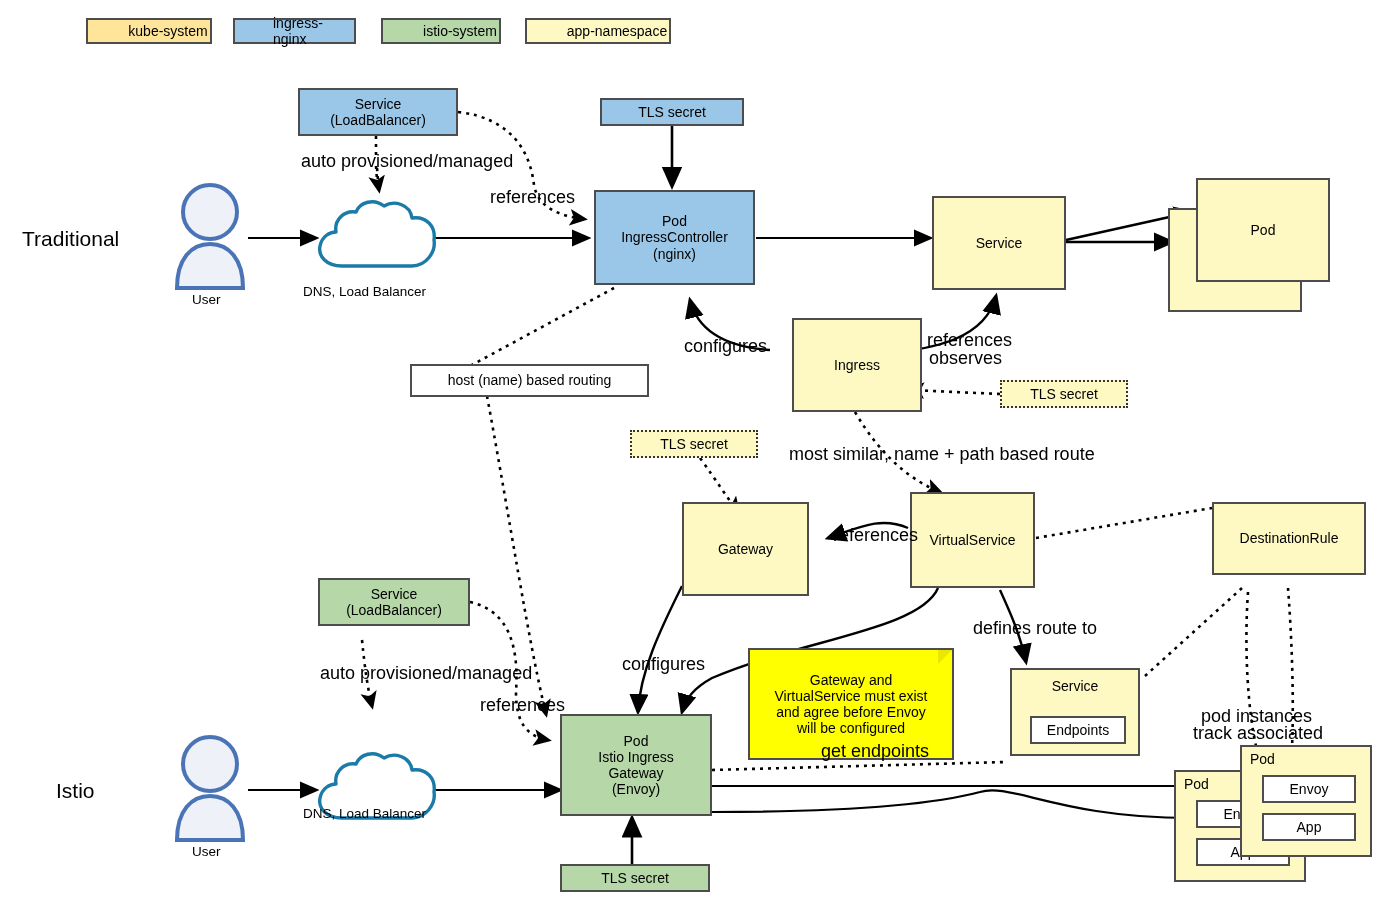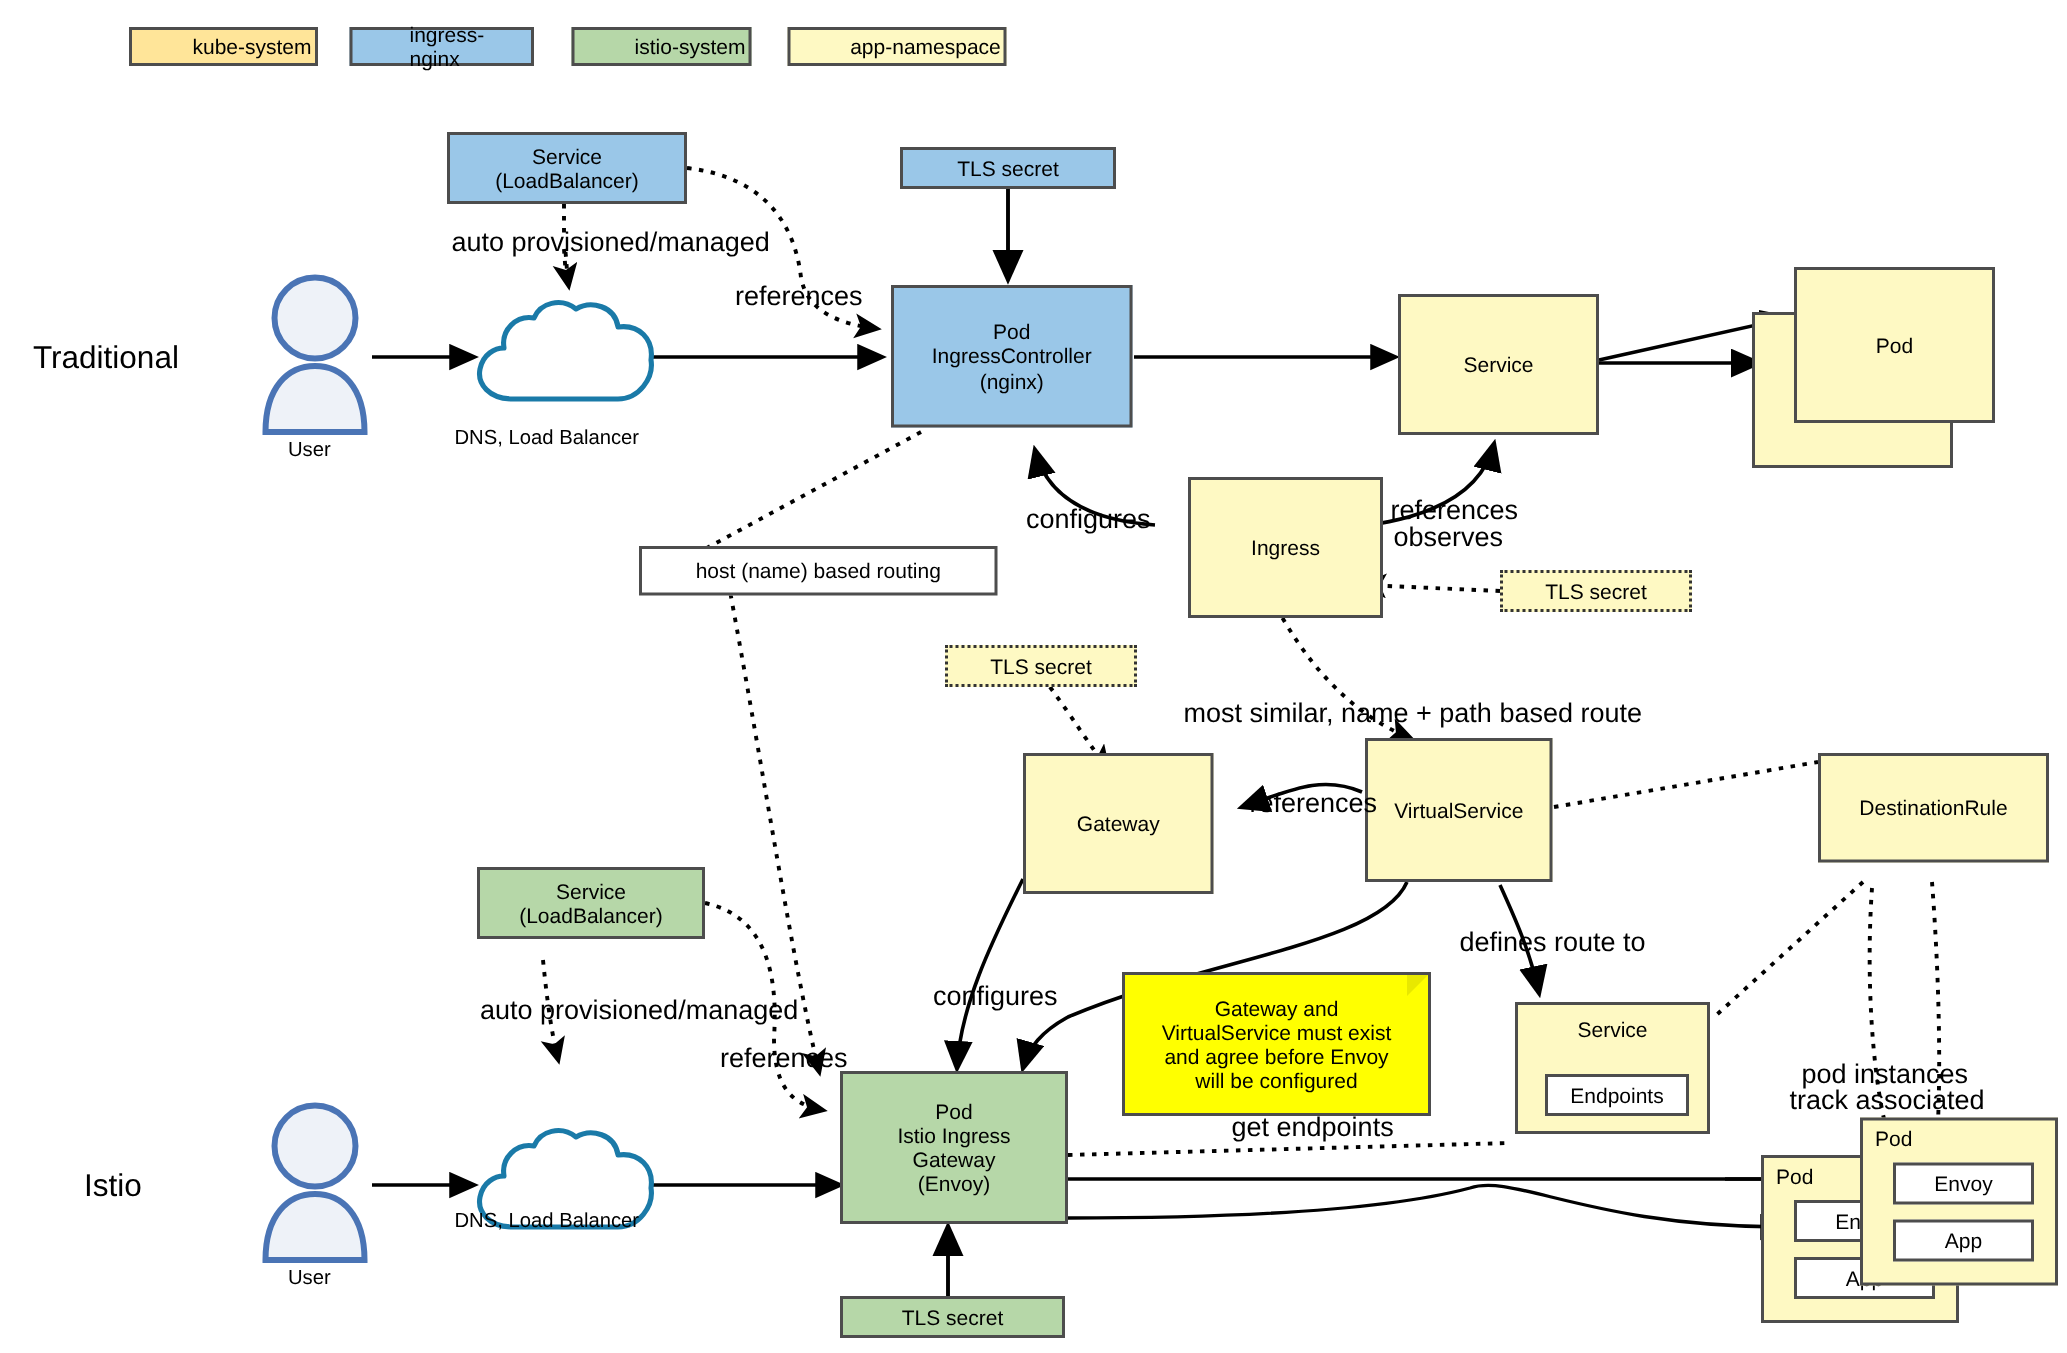--- a/index.html
+++ b/index.html
@@ -9,21 +9,21 @@
 
   .box{position:absolute;box-sizing:border-box;border:2px solid #4d4d4d;
        display:flex;align-items:center;justify-content:center;text-align:center;
        font-size:14px;line-height:1.15;z-index:5;}
   .legend-box{position:absolute;box-sizing:border-box;border:2px solid #4d4d4d;
        display:flex;align-items:center;justify-content:center;font-size:14px;z-index:5;padding-left:38px;}
   .kube{background:#ffe599;}
   .nginx{background:#9ac7e8;}
   .istio{background:#b6d7a8;}
   .appns{background:#fef9c3;}
-  .plain{background:#ffffff;margin-left:16px;}
+  .plain{background:#ffffff;}
   .note{background:#ffff00;border:2px solid #4d4d4d;}
   .dotted-box{border:2px dotted #333;}
   .rowlabel{position:absolute;font-size:21px;z-index:6;}
   .edgelabel{position:absolute;font-size:18px;text-align:center;z-index:6;
              line-height:1.2;background:transparent;white-space:nowrap;}
   .cap{position:absolute;font-size:13.5px;z-index:6;white-space:nowrap;}
   .podstack{position:absolute;z-index:4;}
   .pod-inner{position:absolute;box-sizing:border-box;border:2px solid #4d4d4d;
              background:#fff;display:flex;align-items:center;justify-content:center;
              font-size:14px;}
@@ -179,21 +179,21 @@
 
   <div class="box plain" style="left:410px;top:364px;width:239px;height:33px;">
     <span>host (name) based routing</span>
   </div>
 
   <div class="edgelabel" style="left:301px;top:151px;">auto provisioned/managed</div>
   <div class="edgelabel" style="left:490px;top:187px;">references</div>
   <div class="edgelabel" style="left:684px;top:336px;">configures</div>
   <div class="edgelabel" style="left:927px;top:330px;">references</div>
   <div class="edgelabel" style="left:929px;top:348px;">observes</div>
-  <div class="edgelabel" style="left:789px;top:444px;margin-top:21px;">most similar, name + path based route</div>
+  <div class="edgelabel" style="left:789px;top:444px;">most similar, name + path based route</div>
 
   <div class="user-ico" style="left:170px;top:734px;">
     <svg width="80" height="112" viewBox="0 0 80 112">
       <circle cx="40" cy="30" r="27" fill="#eef2f8" stroke="#4a74b5" stroke-width="4"></circle>
       <path d="M7,106 C7,76 22,62 40,62 C58,62 73,76 73,106 Z" fill="#eef2f8" stroke="#4a74b5" stroke-width="4"></path>
     </svg>
   </div>
   <div class="cap" style="left:192px;top:844px;">User</div>
 
   <div class="cloud" style="left:312px;top:748px;">
@@ -236,21 +236,21 @@
     <span>VirtualService</span>
   </div>
 
   <div class="box appns" style="left:1010px;top:668px;width:130px;height:88px;flex-direction:column;justify-content:flex-start;">
     <span style="margin-top:8px;">Service</span>
     <span class="pod-inner" style="left:18px;top:46px;width:96px;height:28px;">
       <span>Endpoints</span>
     </span>
   </div>
 
-  <div class="box note" style="left:748px;top:648px;width:206px;height:96px;flex-direction:column;justify-content:center;">
+  <div class="box note" style="left:748px;top:648px;width:206px;height:112px;flex-direction:column;justify-content:center;">
     <span>Gateway and</span>
     <span>VirtualService must exist</span>
     <span>and agree before Envoy</span>
     <span>will be configured</span>
   </div>
   <div class="notefold" style="left:938px;top:650px;"></div>
 
   <div class="box appns" style="left:1174px;top:770px;width:132px;height:112px;display:block;">
     <span class="pod-tag">Pod</span>
     <span class="pod-inner" style="left:20px;top:28px;width:94px;height:28px;">

